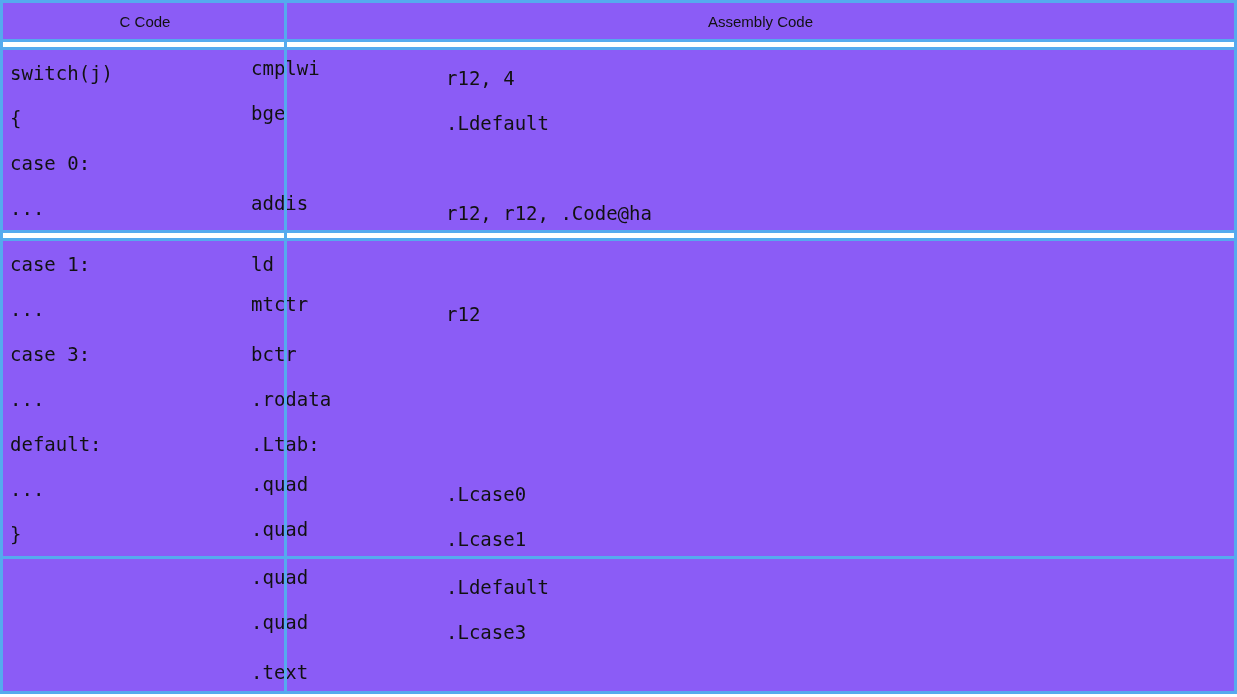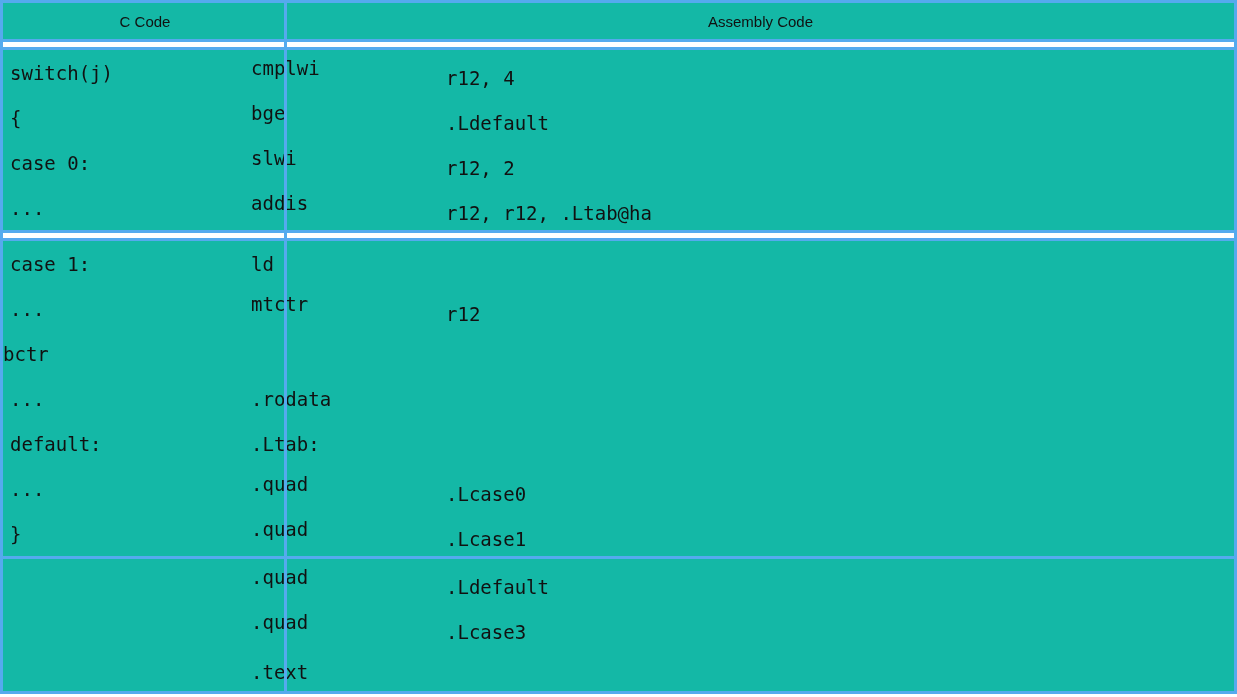--- a/index.html
+++ b/index.html
@@ -11,21 +11,21 @@
   :root {
     --blue: #55aaee;
     --ink: #111111;
   }
   .code-table {
     position: relative;
     width: 1237px;
     height: 694px;
     box-sizing: border-box;
     border: 3px solid var(--blue);
-    background: #14b8a6;
+    background: #8b5cf6;
     overflow: hidden;
   }
   
   .col-divider {
     position: absolute;
     left: 281px;
     top: 0;
     bottom: 0;
     width: 3px;
     background: var(--blue);
@@ -105,49 +105,46 @@
   </div>
   <div class="row">
     <div class="cell-c">{</div>
     <div class="cell-asm">
       <span class="mn">bge</span>
       <span class="args">.Ldefault</span>
     </div>
   </div>
   <div class="row">
     <div class="cell-c">case 0:</div>
-    <div class="cell-asm">
-      <span class="mn">slwi</span>
-      <span class="args">r12, 2</span>
-    </div>
   </div>
   <div class="row">
     <div class="cell-c">...</div>
     <div class="cell-asm">
       <span class="mn">addis</span>
-      <span class="args">r12, r12, .Ltab@ha</span>
+      <span class="args">r12, r12, .Code@ha</span>
     </div>
   </div>
 
   <div class="sep-double"></div>
 
   <div class="row">
     <div class="cell-c">case 1:</div>
     <div class="cell-asm">
       <span class="mn">ld</span>
     </div>
   </div>
   <div class="row">
     <div class="cell-c">...</div>
     <div class="cell-asm">
       <span class="mn">mtctr</span>
       <span class="args">r12</span>
     </div>
   </div>
   <div class="row">
+    <div class="cell-c">case 3:</div>
     <div class="cell-asm">
       <span class="mn">bctr</span>
       <span class="args"></span>
     </div>
   </div>
   <div class="row">
     <div class="cell-c">...</div>
     <div class="cell-asm">
       <span class="mn">.rodata</span>
       <span class="args"></span>

